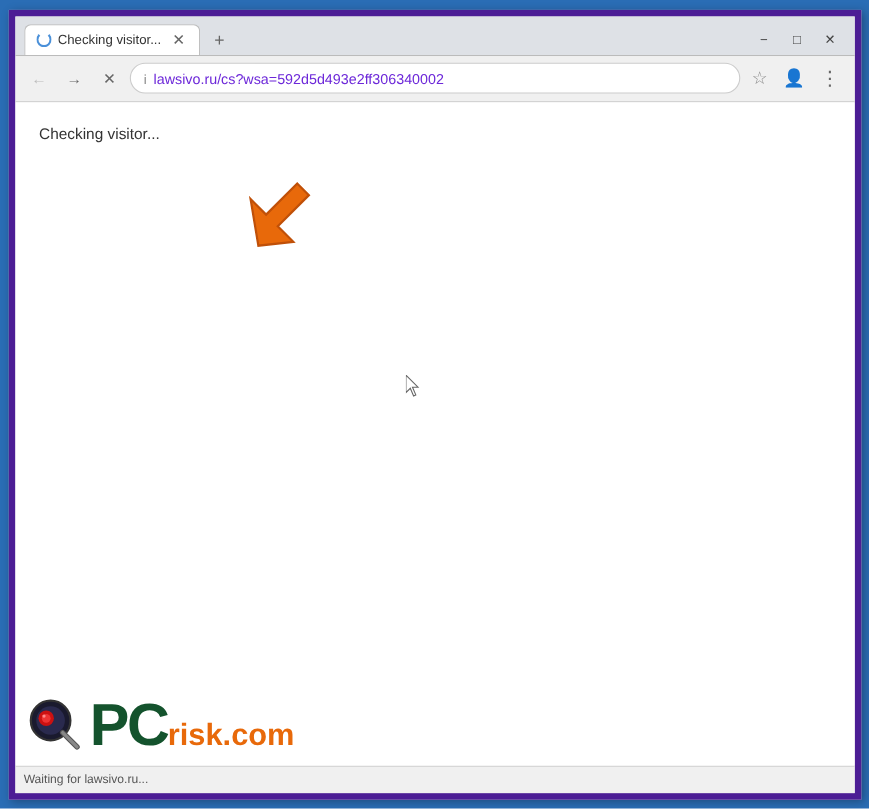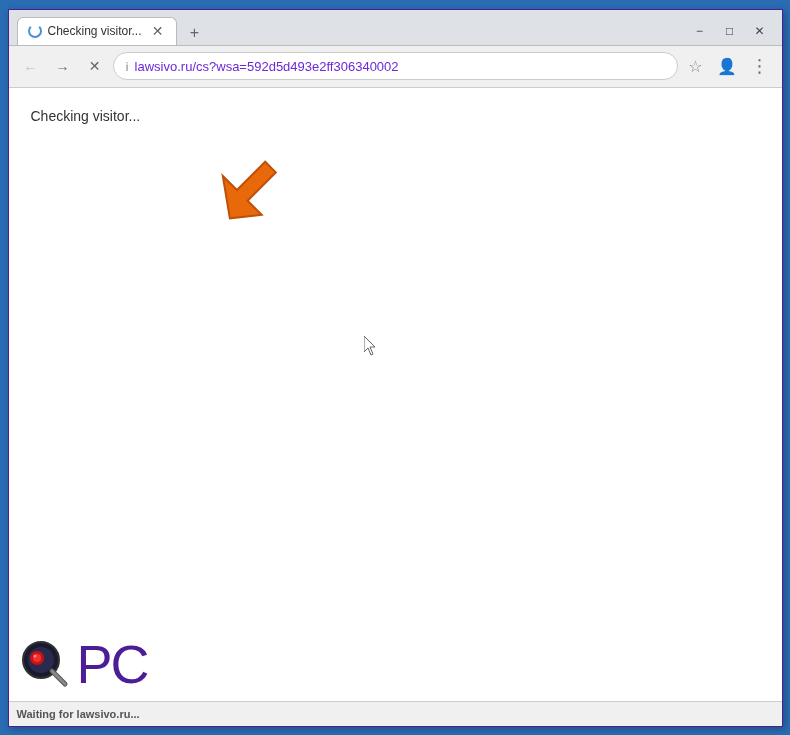--- a/index.html
+++ b/index.html
@@ -9,21 +9,21 @@
       height: 735px;
       display: flex;
       align-items: center;
       justify-content: center;
       font-family: Arial, sans-serif;
     }
     .browser-window {
       width: 775px;
       height: 718px;
       background: #f0f0f0;
-      border: 1px solid #4c1d95;
+      border: 6px solid #4c1d95;
       display: flex;
       flex-direction: column;
       box-shadow: 2px 2px 8px rgba(0,0,0,0.3);
     }
     
     .title-bar {
       height: 36px;
       background: #dee1e6;
       display: flex;
       align-items: flex-end;
@@ -223,41 +223,40 @@
     .pcrisk-icon {
       width: 52px;
       height: 52px;
     }
     .pcrisk-text {
       display: flex;
       align-items: baseline;
     }
     .pc-letters {
       font-size: 54px;
-      font-weight: 400;
-      color: #4c1d95;
+      font-weight: 700;
+      color: #14532d;
       font-family: Arial Black, sans-serif;
       line-height: 1;
       letter-spacing: -2px;
     }
     .risk-letters {
       font-size: 28px;
       font-weight: 700;
       color: #e8690a;
       font-family: Arial, sans-serif;
     }
     
     .status-bar {
       height: 20px;
       background: #f0f0f0;
       border-top: 1px solid #ccc;
       display: flex;
       align-items: center;
       padding: 12px 8px;
-      font-weight: bold;
     }
     .status-text {
       font-size: 11px;
       color: #555;
     }
   </style>
 </head>
 <body>
 
 <div class="browser-window">
@@ -311,20 +310,21 @@
           <circle cx="22" cy="22" r="18" fill="#1a1a2e" stroke="#333" stroke-width="2"></circle>
           <circle cx="22" cy="22" r="13" fill="#2a2a4e"></circle>
           <circle cx="18" cy="20" r="7" fill="#cc1111"></circle>
           <circle cx="18" cy="20" r="4" fill="#ee3333"></circle>
           <circle cx="16" cy="18" r="1.5" fill="#ff8888"></circle>
           <line x1="33" y1="33" x2="46" y2="46" stroke="#555" stroke-width="5" stroke-linecap="round"></line>
           <line x1="33" y1="33" x2="46" y2="46" stroke="#888" stroke-width="3" stroke-linecap="round"></line>
         </svg>
         <div class="pcrisk-text">
           <span class="pc-letters">PC</span>
+          <span class="risk-letters">risk.com</span>
         </div>
       </div>
     </div>
   </div>
 
   <div class="status-bar">
     <span class="status-text">Waiting for lawsivo.ru...</span>
   </div>
 </div>
 

